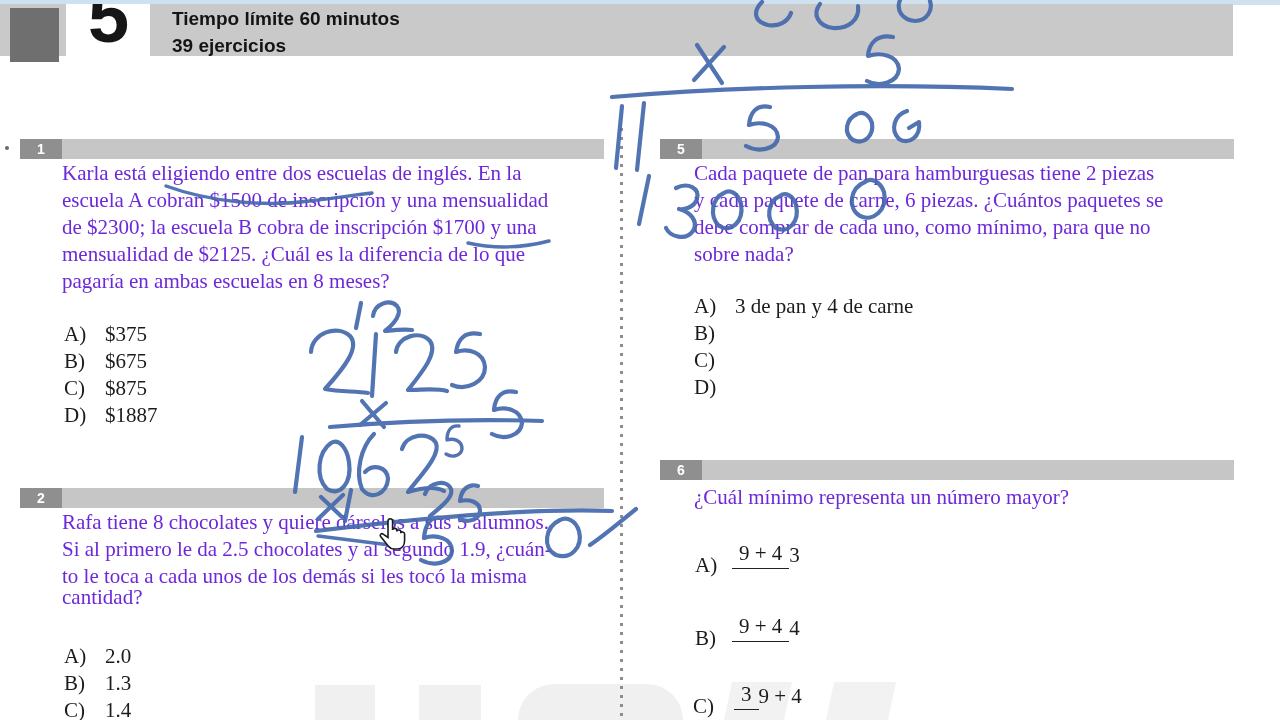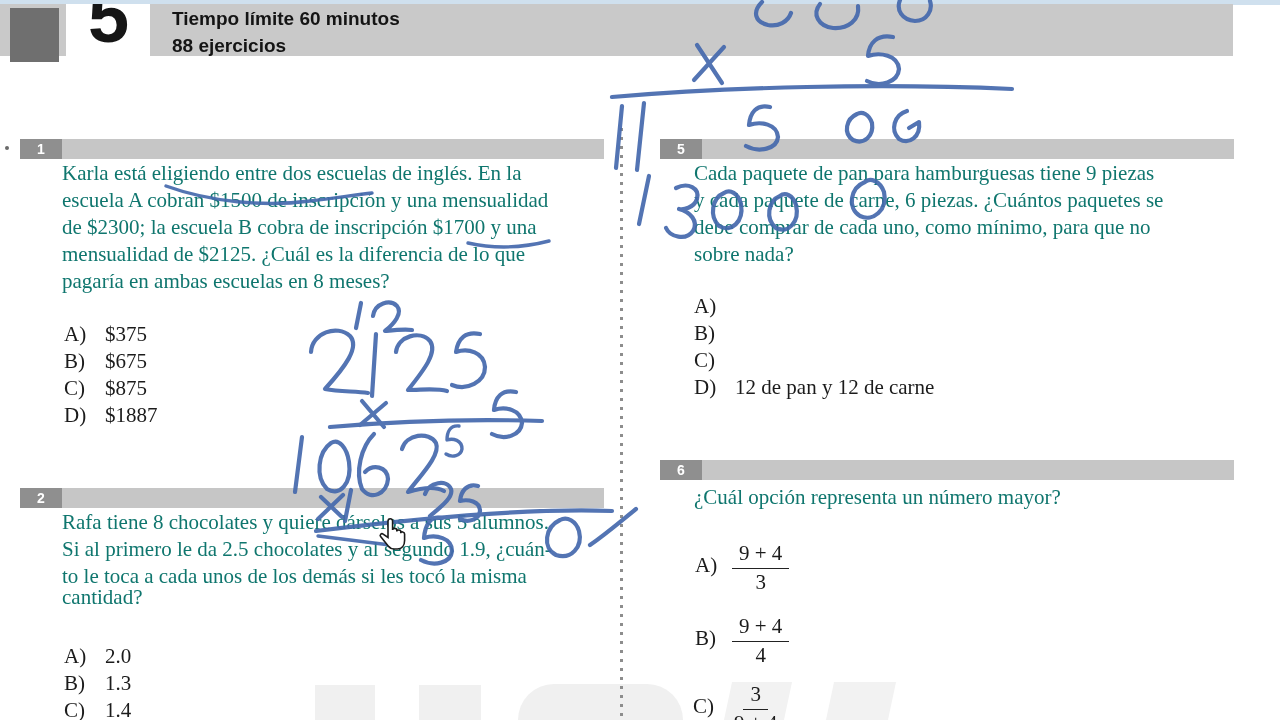--- a/index.html
+++ b/index.html
@@ -18,27 +18,27 @@
     font-weight:800;font-size:74px;color:#161616;}
   .header-title{left:172px;top:8px;font-family:"Liberation Sans",sans-serif;font-weight:bold;
     font-size:19px;color:#141414;}
   .header-sub{left:172px;top:35px;font-family:"Liberation Sans",sans-serif;font-weight:bold;
     font-size:19px;color:#141414;}
   
   .qbar{height:20px;background:#c6c6c6;}
   .qnum{width:42px;height:20px;background:#8f8f8f;color:#ffffff;display:flex;align-items:center;
     justify-content:center;font-family:"Liberation Sans",sans-serif;font-weight:bold;font-size:14px;}
   
-  .tline{font-size:21px;white-space:nowrap;color:#0f766e;}
+  .tline{font-size:21px;white-space:nowrap;color:#6d28d9;}
   .opt{display:flex;font-size:21px;color:#1b1b1b;}
   .opt .lab{width:41px;}
   .opt .val{white-space:pre-wrap;}
   
   .fopt-label{font-size:21px;}
-  .frac{display:inline-flex;flex-direction:column;align-items:center;font-size:21px;text-align:right;}
+  .frac{display:inline-flex;flex-direction:row;align-items:center;font-size:21px;text-align:right;}
   .frac .num{padding:0 7px 2px;border-bottom:1.6px solid #222;}
   .frac .den{padding-top:1px;}
   
   .divider{left:620px;top:128px;width:3px;height:592px;
     background:repeating-linear-gradient(to bottom,#8d8d8d 0 3px,transparent 3px 9px);}
   
   .wm{background:#f0f0f0;}
   .wm-dome{border-radius:36px 36px 0 0;}
   .wm-skew{background:#f2f2f2;transform:skewX(-12deg);}
   .edge-dot{left:5px;top:146px;width:4px;height:4px;border-radius:50%;background:#6a6a6a;}
@@ -47,21 +47,21 @@
 </head>
 <body>
 
 <div class="abs top-strip"></div>
 <div class="abs header-band"></div>
 <div class="abs header-darksq"></div>
 <div class="abs header-numbox">
   <span>5</span>
 </div>
 <div class="abs header-title">Tiempo límite 60 minutos</div>
-<div class="abs header-sub">88 ejercicios</div>
+<div class="abs header-sub">39 ejercicios</div>
 
 <div class="abs wm" style="left:315px;top:685px;width:60px;height:35px;"></div>
 <div class="abs wm" style="left:419px;top:685px;width:62px;height:35px;"></div>
 <div class="abs wm wm-dome" style="left:518px;top:684px;width:165px;height:36px;"></div>
 <div class="abs wm-skew abs" style="position:absolute;left:728px;top:682px;width:60px;height:38px;"></div>
 <div class="abs wm-skew abs" style="position:absolute;left:830px;top:682px;width:62px;height:38px;"></div>
 
 <div class="abs edge-dot"></div>
 <div class="abs divider"></div>
 
@@ -108,43 +108,43 @@
   <span class="val">1.3</span>
 </div>
 <div class="abs opt" style="left:64px;top:698px;">
   <span class="lab">C)</span>
   <span class="val">1.4</span>
 </div>
 
 <div class="abs qbar" style="left:660px;top:139px;width:574px;">
   <div class="qnum">5</div>
 </div>
-<div class="abs tline" style="left:694px;top:161px;">Cada paquete de pan para hamburguesas tiene 9 piezas</div>
+<div class="abs tline" style="left:694px;top:161px;">Cada paquete de pan para hamburguesas tiene 2 piezas</div>
 <div class="abs tline" style="left:694px;top:188px;">y cada paquete de carne, 6 piezas. ¿Cuántos paquetes se</div>
 <div class="abs tline" style="left:694px;top:215px;">debe comprar de cada uno, como mínimo, para que no</div>
 <div class="abs tline" style="left:694px;top:242px;">sobre nada?</div>
 
 <div class="abs opt" style="left:694px;top:294px;">
   <span class="lab">A)</span>
+  <span class="val">3 de pan y 4 de carne</span>
 </div>
 <div class="abs opt" style="left:694px;top:321px;">
   <span class="lab">B)</span>
 </div>
 <div class="abs opt" style="left:694px;top:348px;">
   <span class="lab">C)</span>
 </div>
 <div class="abs opt" style="left:694px;top:375px;">
   <span class="lab">D)</span>
-  <span class="val">12 de pan y 12 de carne</span>
 </div>
 
 <div class="abs qbar" style="left:660px;top:460px;width:574px;">
   <div class="qnum">6</div>
 </div>
-<div class="abs tline" style="left:694px;top:485px;">¿Cuál opción representa un número mayor?</div>
+<div class="abs tline" style="left:694px;top:485px;">¿Cuál mínimo representa un número mayor?</div>
 
 <div class="abs fopt-label" style="left:695px;top:553px;">A)</div>
 <div class="abs frac" style="left:732px;top:541px;">
   <span class="num">9 + 4</span>
   <span class="den">3</span>
 </div>
 
 <div class="abs fopt-label" style="left:695px;top:626px;">B)</div>
 <div class="abs frac" style="left:732px;top:614px;">
   <span class="num">9 + 4</span>

